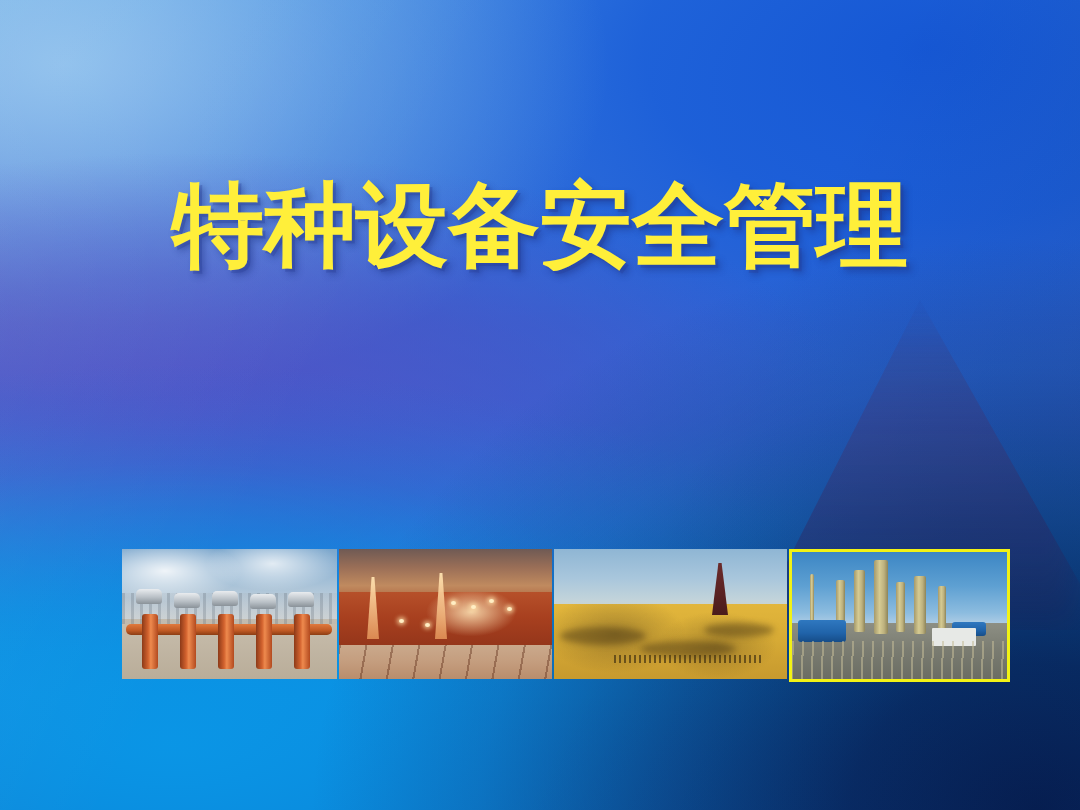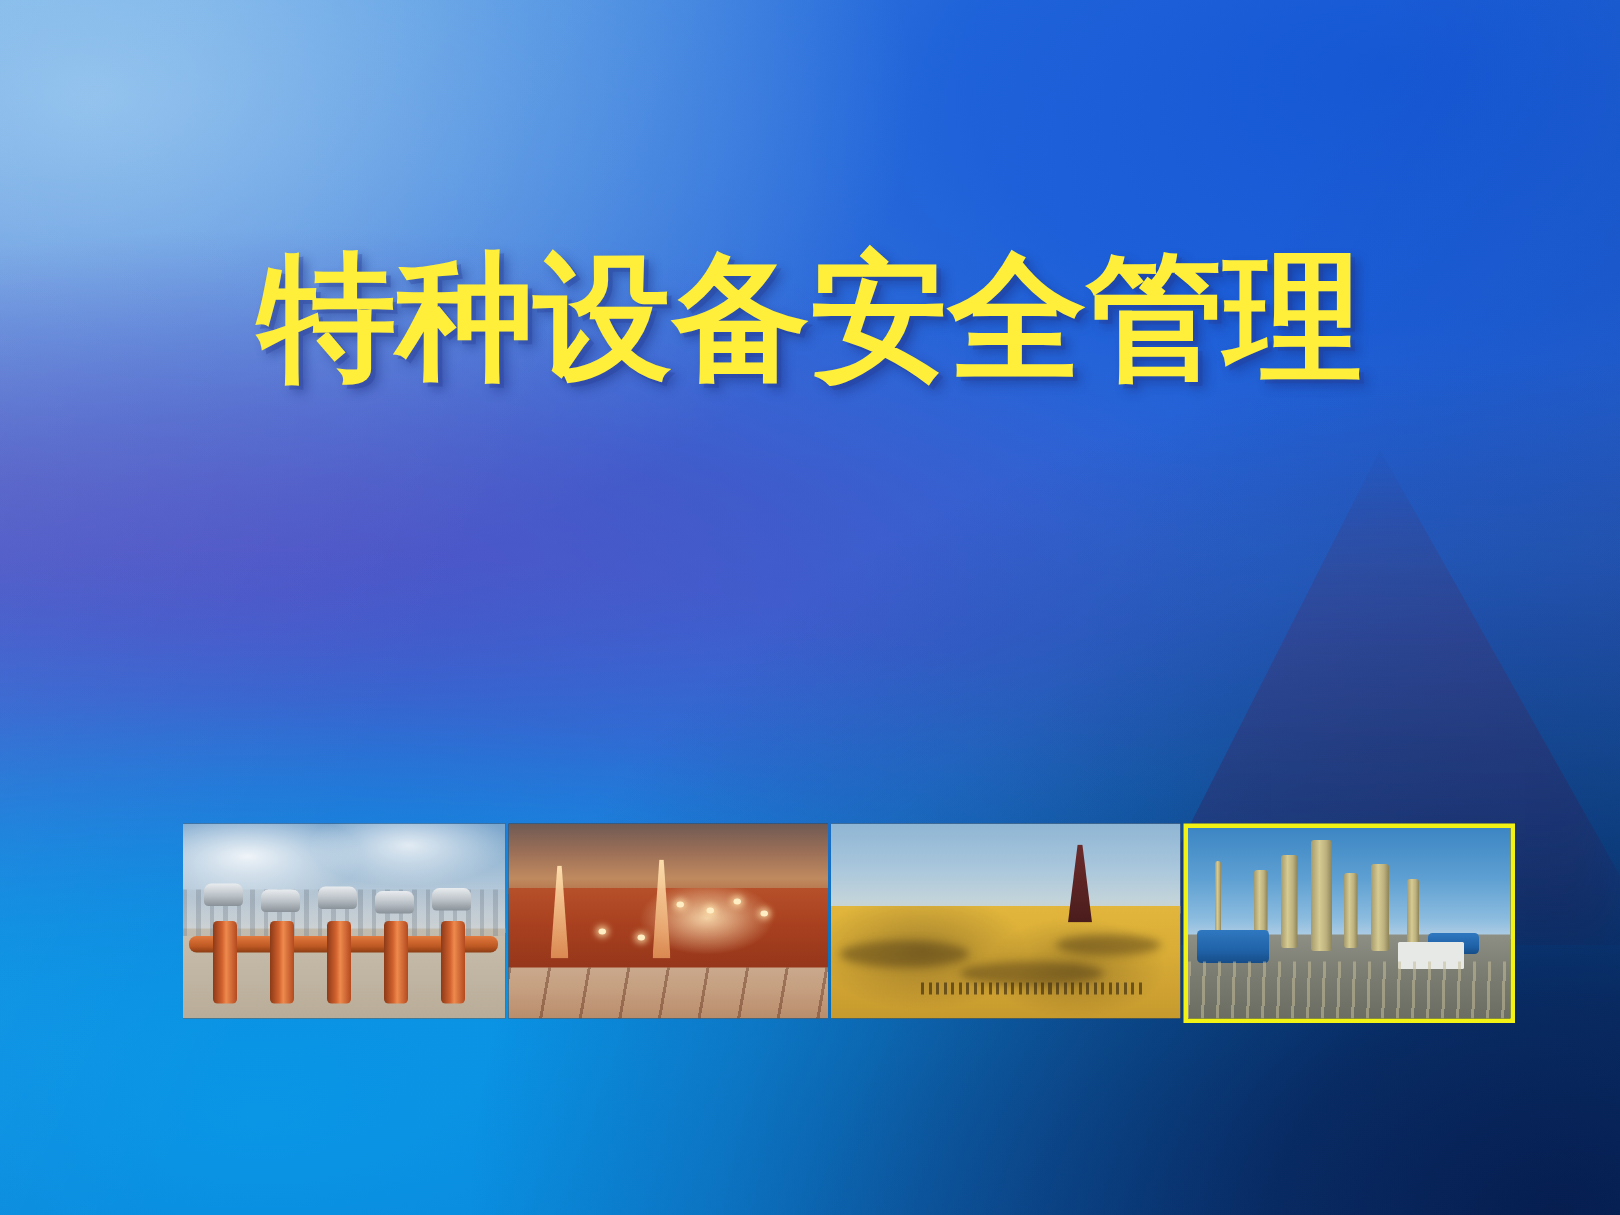--- a/index.html
+++ b/index.html
@@ -136,21 +136,21 @@
   .title-wrap {
     position: absolute;
     left: 0;
     right: 0;
     top: 158px;
     text-align: center;
   }
 
   .slide-title {
     display: inline-block;
-    margin: 4px;
+    margin: 18px;
     font-family: "DejaVu Sans", "Liberation Sans", sans-serif;
     font-weight: 700;
     font-size: 92px;
     line-height: 1.08;
     letter-spacing: 0px;
     color: #ffef3a;
     text-shadow:
       3px 3px 0 rgba(40, 60, 150, 0.30),
       5px 5px 7px rgba(25, 45, 125, 0.45);
     white-space: nowrap;

